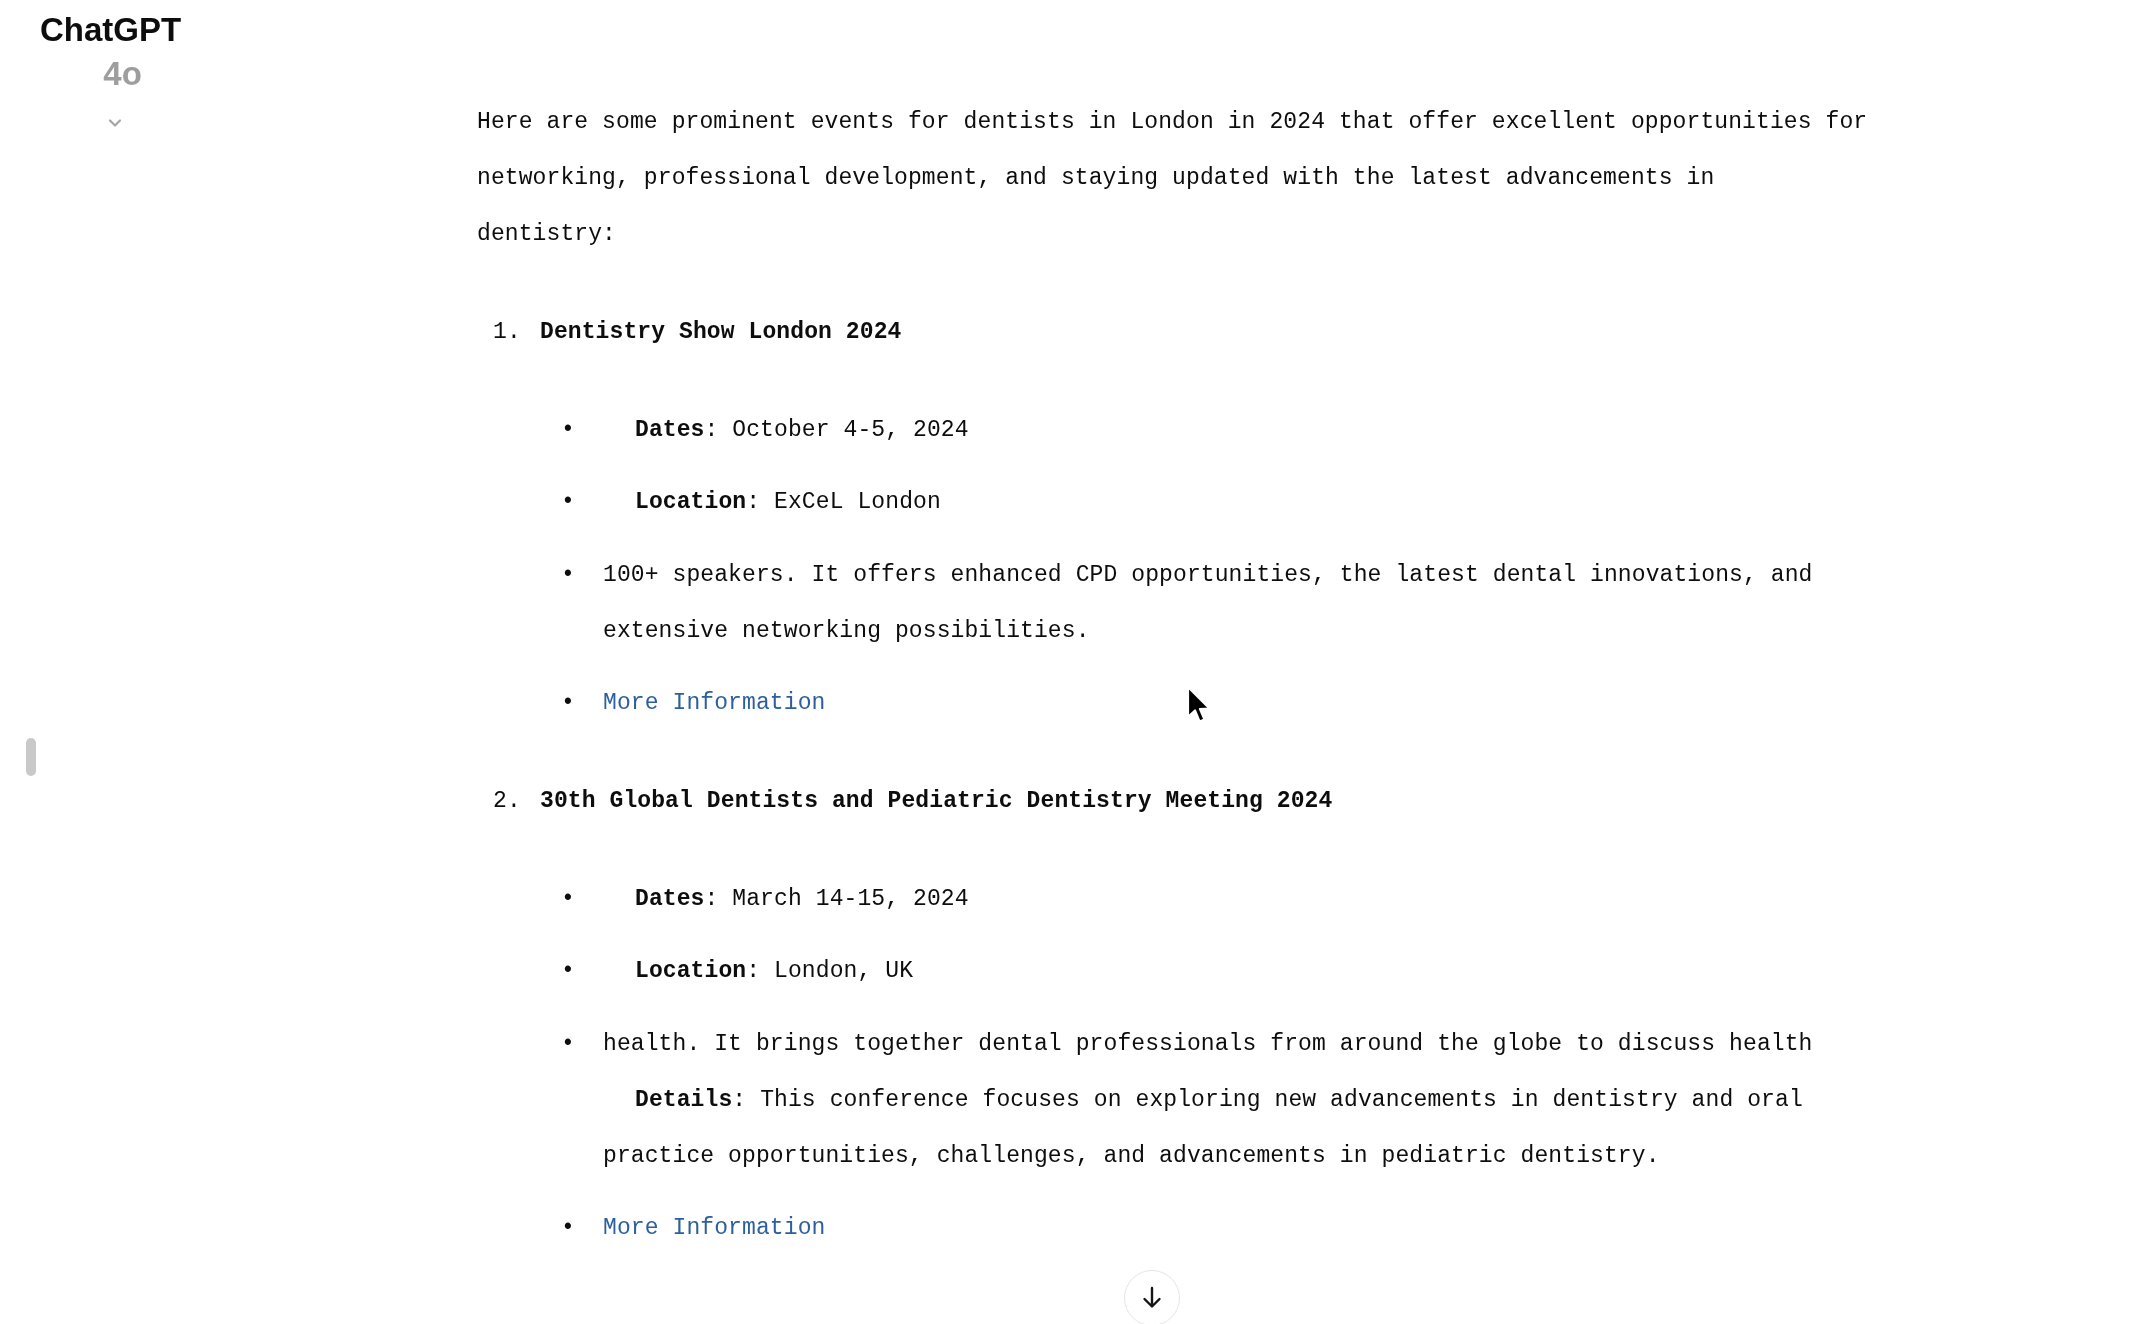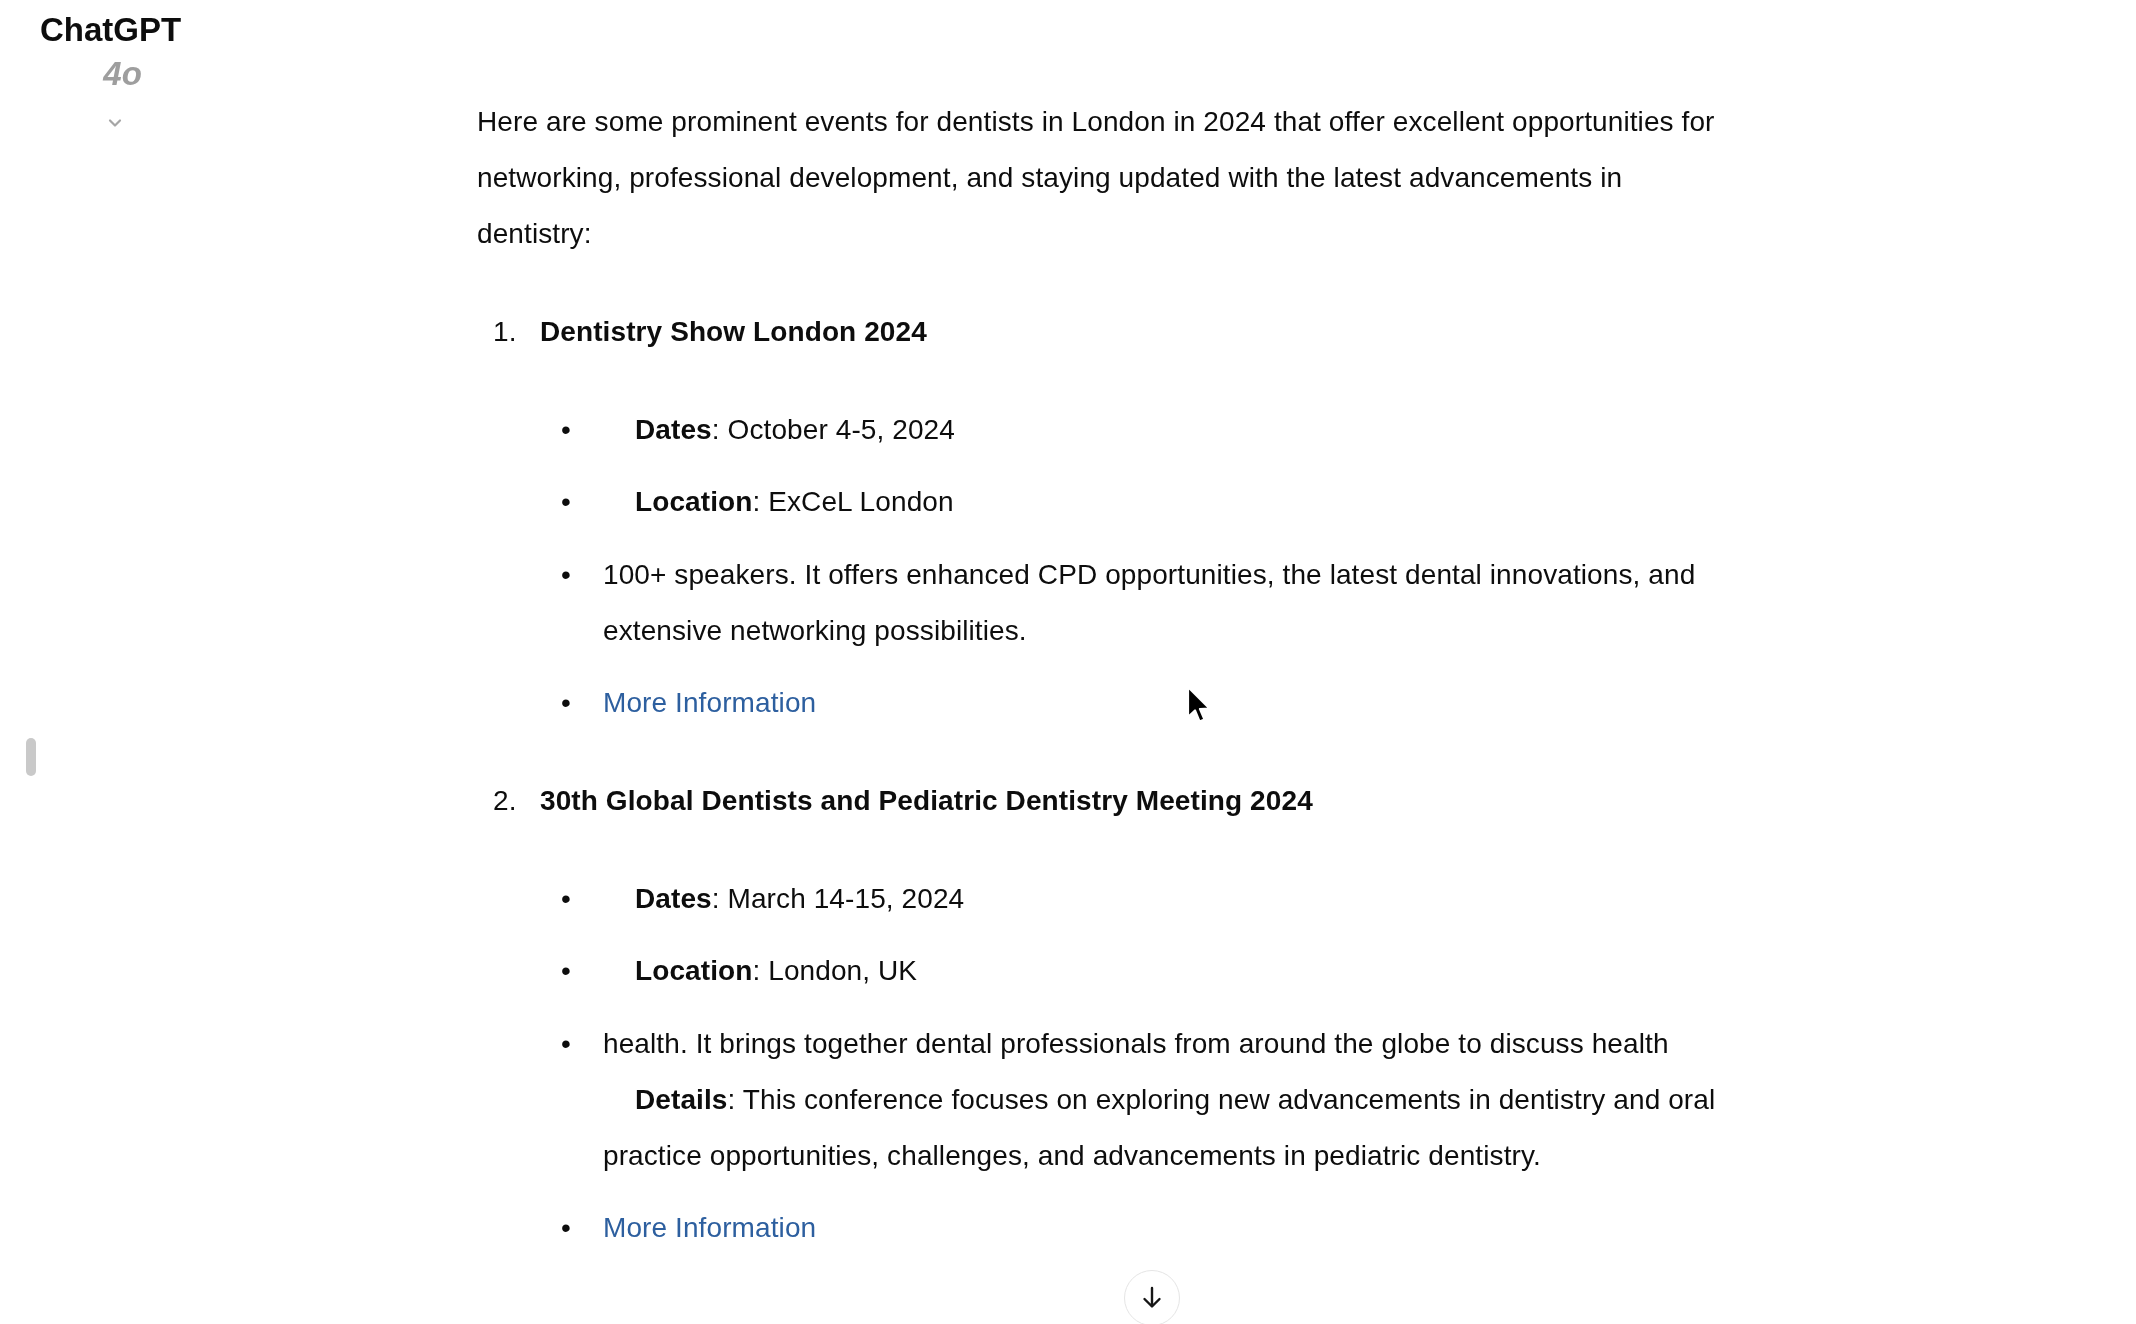--- a/index.html
+++ b/index.html
@@ -16,38 +16,39 @@
   .header {
     position: absolute; left: 40px; top: 8px;
     display: flex; align-items: center;
     font-size: 33px; line-height: 44px;
     cursor: pointer;
     background: none; border: none;
     font-family: "Liberation Sans", sans-serif;
     flex-direction: column;
   }
   .app-name { font-weight: 700; color: #0d0d0d; }
-  .model-name { font-weight: 600; color: #9e9e9e; margin-left: 24px; font-style: italic; }
+  .model-name { font-weight: 600; color: #9e9e9e; margin-left: 24px; }
   .chevron { margin-left: 9px; margin-top: 6px; }
 
   
   .side-handle {
     position: absolute; left: 26px; top: 738px;
     width: 10px; height: 38px;
     border-radius: 6px;
     background: #c9c9c9;
     cursor: pointer;
   }
 
   
   .content {
     position: absolute; left: 477px; top: 94px;
     width: 1620px;
-    font-size: 28px; line-height: 56px;
+    font-size: 23px; line-height: 56px;
     letter-spacing: 0.1px;
+    font-family: Liberation Mono, monospace;
   }
   .line { white-space: nowrap; }
   .bold { font-weight: 700; margin-left: 32px; }
 
   .section-title {
     position: relative;
     padding-left: 63px;
     font-weight: 700;
     white-space: nowrap;
   }

